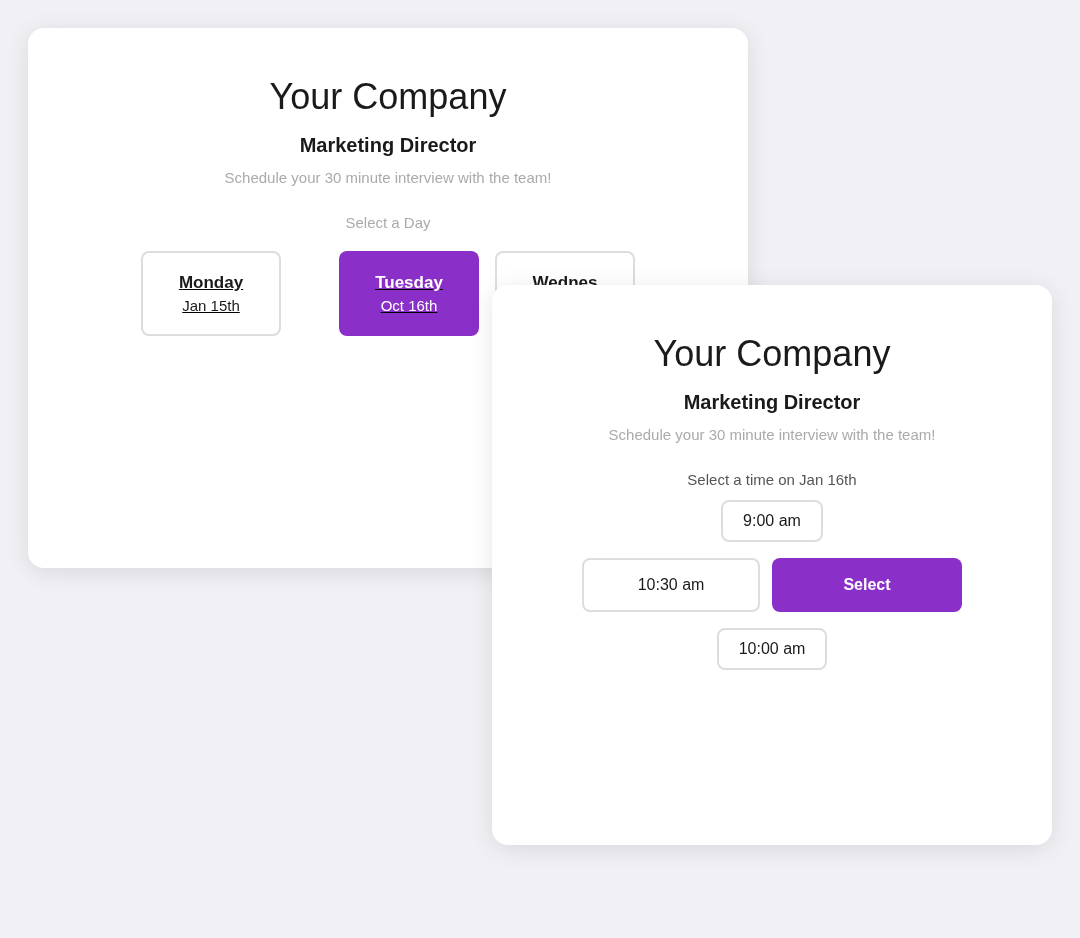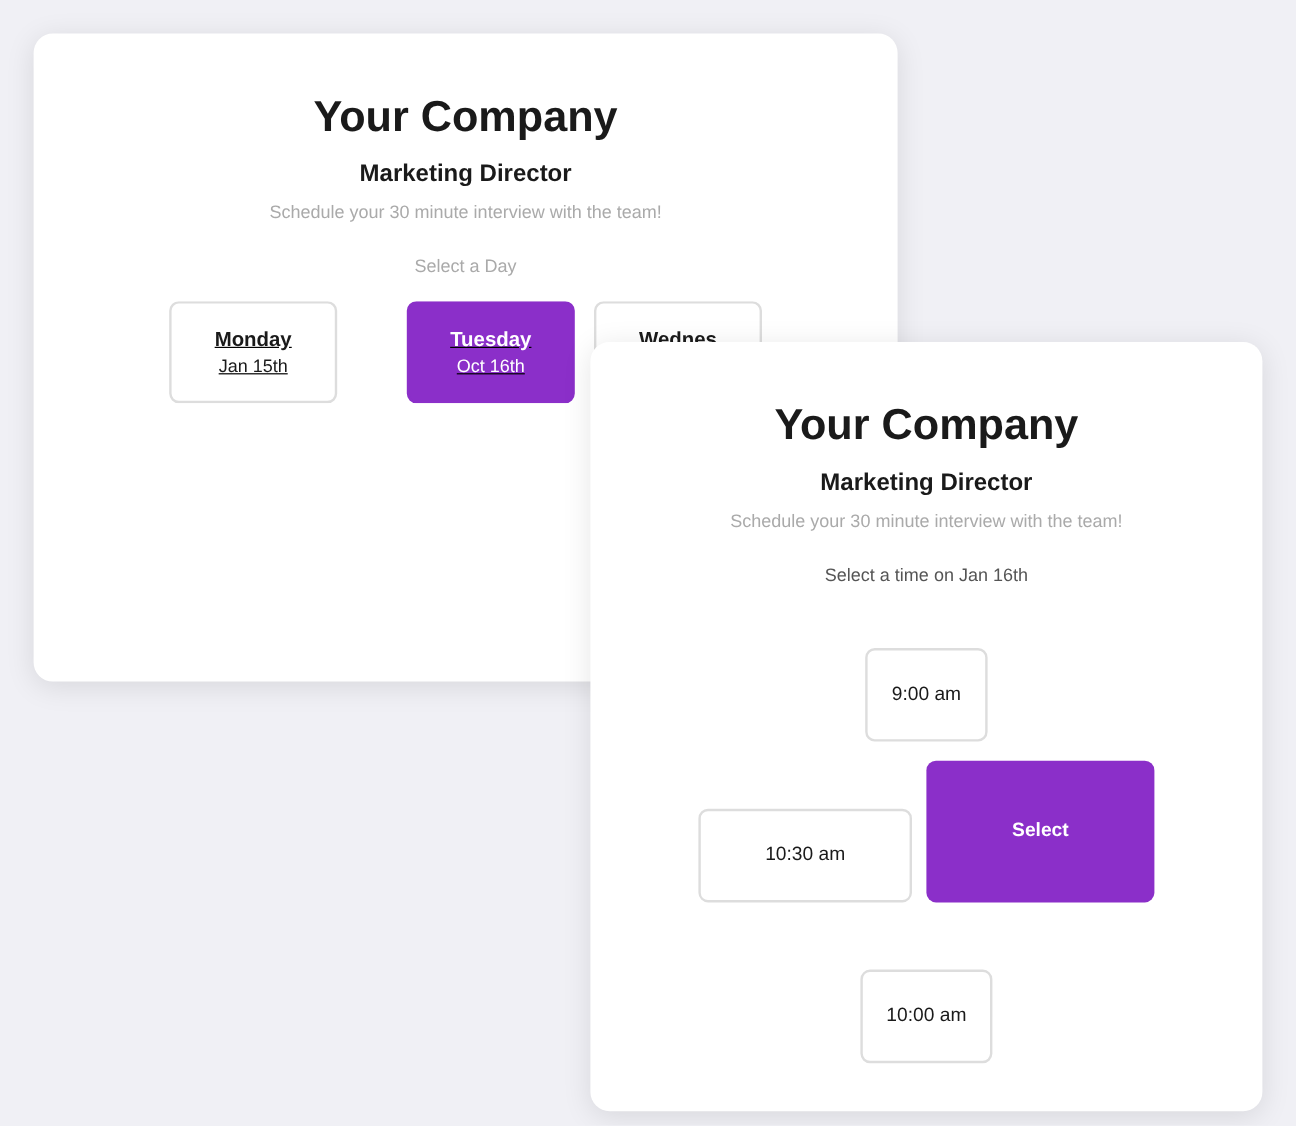--- a/index.html
+++ b/index.html
@@ -31,21 +31,21 @@
 
     .card-front {
       width: 560px;
       right: 28px;
       top: 285px;
       min-height: 560px;
     }
 
     .company-title {
       font-size: 36px;
-      font-weight: 700;
+      font-weight: 400;
       color: #1a1a1a;
       margin-bottom: 16px;
     }
 
     .job-title {
       font-size: 20px;
       font-weight: 700;
       color: #1a1a1a;
       margin-bottom: 12px;
     }
@@ -123,29 +123,28 @@
     }
 
     .time-slot-single {
       width: 100%;
       max-width: 380px;
     }
 
     .time-btn {
       border: 2px solid #ddd;
       border-radius: 8px;
-      padding: 28px 20px;
+      padding: 10px 20px;
       font-size: 16px;
       font-weight: 500;
       color: #1a1a1a;
       background: #fff;
       cursor: pointer;
       text-align: center;
       flex: 1;
-      margin-top: 40px;
     }
 
     .confirm-btn {
       border: none;
       border-radius: 8px;
       padding: 18px 28px;
       font-size: 16px;
       font-weight: 700;
       color: #fff;
       background: #8b2fc9;

